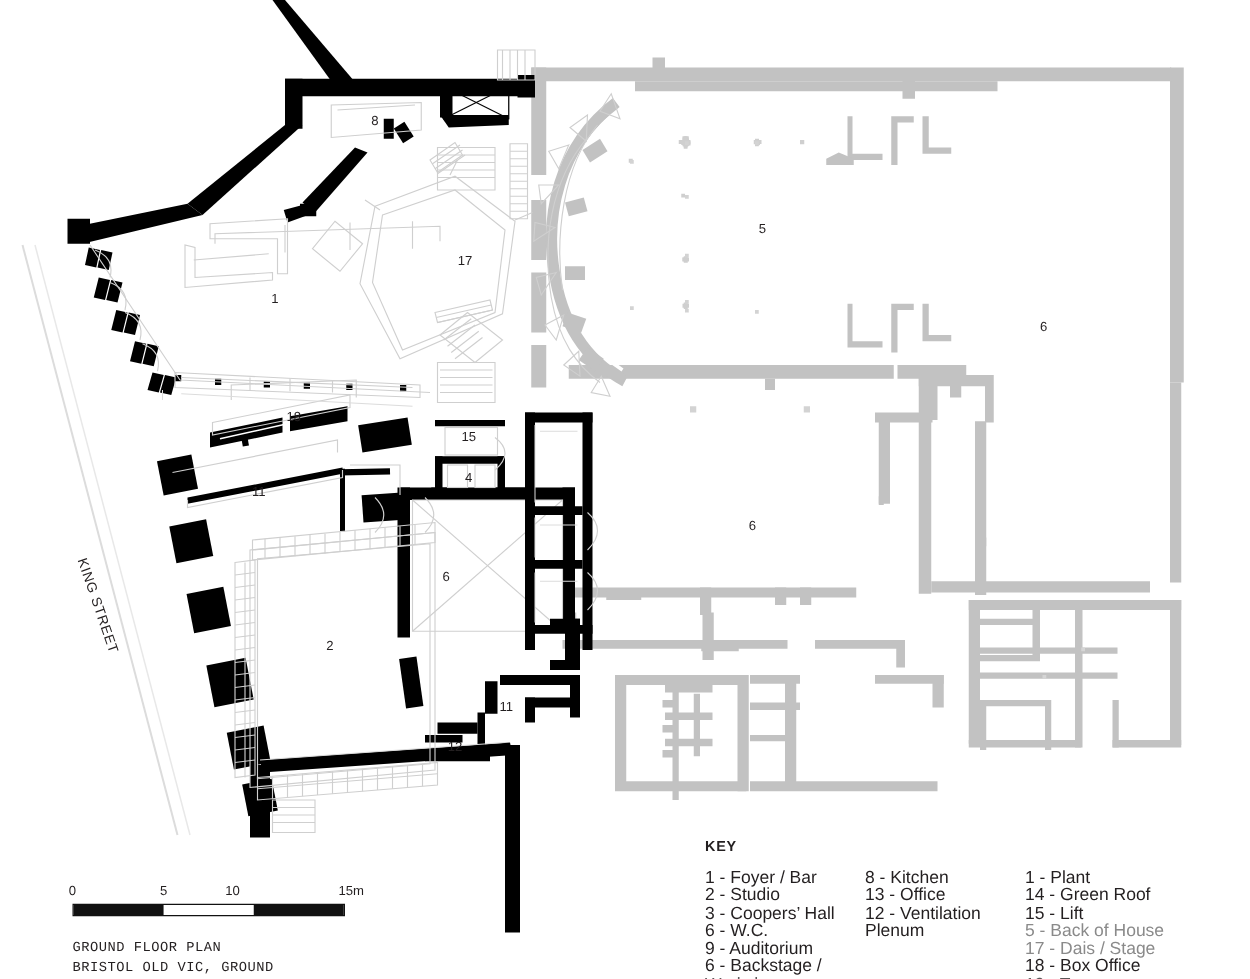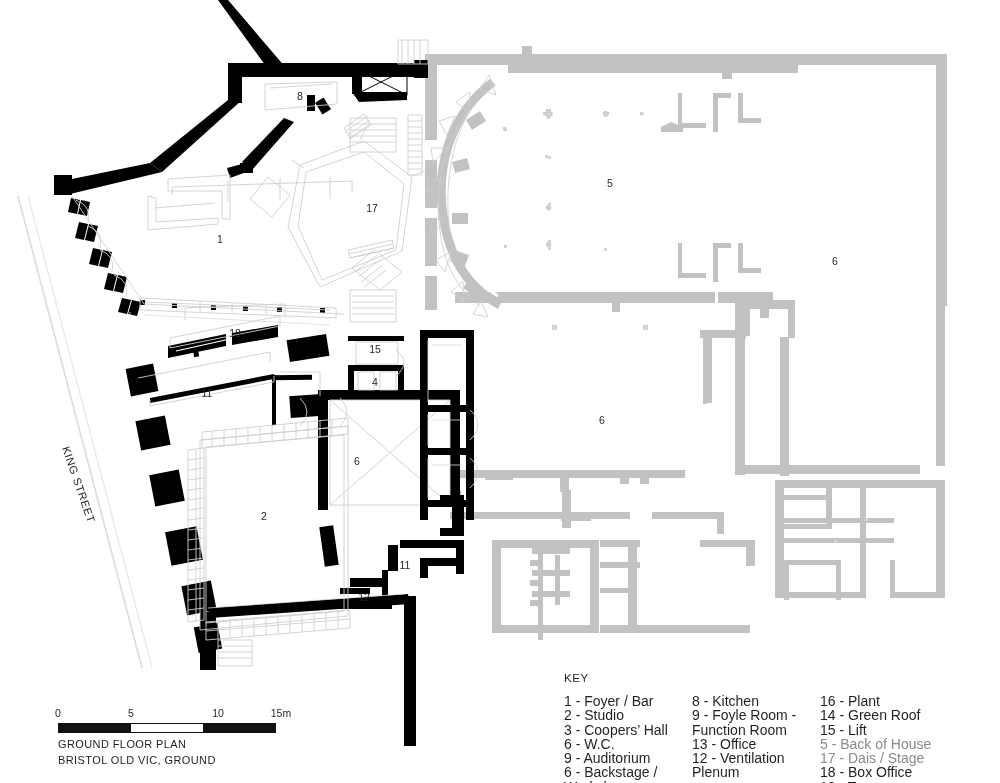--- a/index.html
+++ b/index.html
@@ -26,21 +26,21 @@
     font-family:"Liberation Sans","DejaVu Sans",sans-serif;
     font-size:11px;fill:#231f20;letter-spacing:.6px;
   }
 
   
   #keyblock{
     position:absolute;left:564px;top:672px;width:430px;
   }
   #keyblock .keytitle{
     font-size:11.5px;letter-spacing:.6px;color:#231f20;
-    margin:0 0 10px 0;font-weight:400;
+    margin:0 0 10px 0;font-weight:700;
   }
   #keycols{display:flex;gap:0;}
   #keycols .keycol{width:128px;}
   #keycols .keycol:nth-child(3){width:auto;}
   .keyitem{
     font-size:14px;line-height:14.3px;color:#231f20;
     white-space:normal;
   }
   .keycol.faded .keyitem:nth-child(4),
   .keycol.faded .keyitem:nth-child(5){color:#8a8a8a;}
@@ -52,21 +52,21 @@
     position:absolute;font-size:10.5px;color:#231f20;top:0;
     transform:translateX(-50%);
   }
   #scalebar{
     position:relative;margin-top:2px;height:10px;width:218px;
     border:1px solid #111;box-sizing:border-box;display:flex;
   }
   #scalebar .seg{height:100%;flex:1;}
   #scalebar .seg.on{background:#111;}
   #scalebar .seg.off{background:#ffffff;}
-  #titleblock{margin-top:4px;}
+  #titleblock{margin-top:19px;font-family:Liberation Mono, monospace;}
   #titleblock div{
     font-size:11px;line-height:15.5px;letter-spacing:.4px;color:#231f20;
   }
 </style>
 </head>
 <body>
 
 <div id="sheet">
 
   <svg id="plan" viewBox="0 0 1000 783">
@@ -519,21 +519,21 @@
         <text class="roomnum" x="405" y="566">11</text>
         <text class="roomnum" x="364" y="598">12</text>
       </g>
 
   </svg>
 
   <div id="scaleblock">
     <div id="scalenums">
       <span style="left:0px">0</span>
       <span style="left:73px">5</span>
-      <span style="left:160px">10</span>
+      <span style="left:128px">10</span>
       <span style="left:223px">15m</span>
     </div>
     <div id="scalebar">
       <div class="seg on"></div>
       <div class="seg off"></div>
       <div class="seg on"></div>
     </div>
     <div id="titleblock">
       <div>GROUND FLOOR PLAN</div>
       <div>BRISTOL OLD VIC, GROUND</div>
@@ -547,26 +547,25 @@
           <div class="keyitem">1 - Foyer / Bar</div>
           <div class="keyitem">2 - Studio</div>
           <div class="keyitem">3 - Coopers’ Hall</div>
           <div class="keyitem">6 - W.C.</div>
           <div class="keyitem">9 - Auditorium</div>
           <div class="keyitem">6 - Backstage / Workshop</div>
           <div class="keyitem">7 - Dressing Room</div>
         </div>
         <div class="keycol">
           <div class="keyitem">8 - Kitchen</div>
-          <div class="keyitem">9 - Foyle Room - Function Room</div>
           <div class="keyitem">13 - Office</div>
           <div class="keyitem">12 - Ventilation Plenum</div>
         </div>
         <div class="keycol faded">
-          <div class="keyitem">16 - Plant</div>
+          <div class="keyitem">1 - Plant</div>
           <div class="keyitem">14 - Green Roof</div>
           <div class="keyitem">15 - Lift</div>
           <div class="keyitem">5 - Back of House</div>
           <div class="keyitem">17 - Dais / Stage</div>
           <div class="keyitem">18 - Box Office</div>
           <div class="keyitem">19 - Terrace</div>
         </div>
       </div>
   </div>
 

